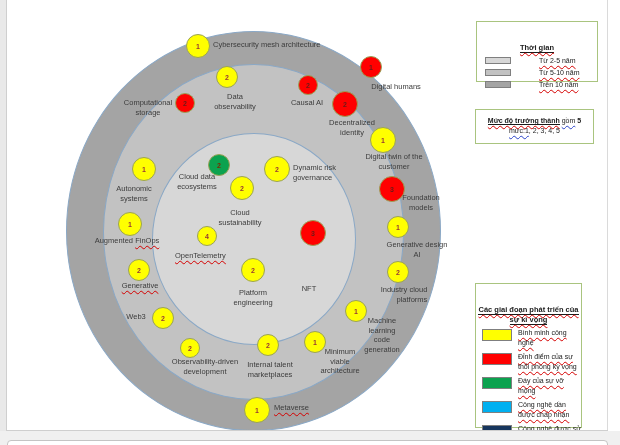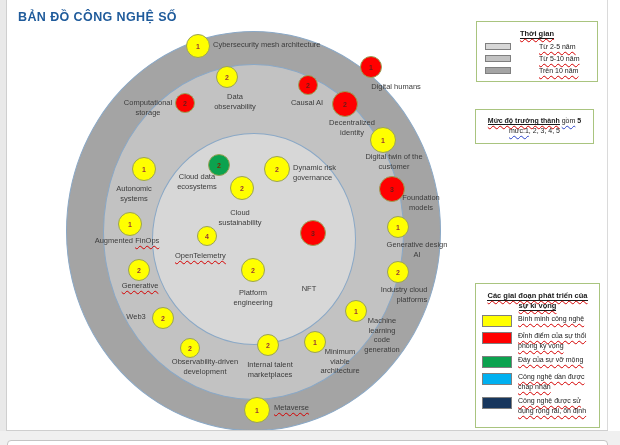--- a/index.html
+++ b/index.html
@@ -34,42 +34,41 @@
   
   .sq  { text-decoration:underline wavy #d40000; text-decoration-thickness:1px; text-underline-offset:2px; }
   .sqb { text-decoration:underline wavy #2a43c8; text-decoration-thickness:1px; text-underline-offset:2px; }
   .ul  { border-bottom:1px solid #1a1a1a; }
 
   
   .lbox { position:absolute; background:#fff; border:1px solid #a9c47f; font-size:7px; color:#1a1a1a; }
   .lbox-time     { left:476px; top:21px;  width:122px; height:61px; }
   .lbox-maturity { left:475px; top:109px; width:119px; height:35px; }
   .lbox-impact   { left:475px; top:153px; width:119px; height:109px; }
-  .lbox-stages   { left:475px; top:283px; width:125px; height:145px; }
-  .ltitle { text-align:center; font-weight:bold; font-size:7.5px; margin-top:7px; }
+  .lbox-stages   { left:475px; top:283px; width:107px; height:145px; }
+  .ltitle { text-align:center; font-weight:bold; font-size:7.5px; margin-top:21px; }
   .time-row { display:flex; align-items:center; margin:5px 0 0 8px; }
   .time-swatch { width:26px; height:7px; border:1px solid #7f7f7f; }
   .time-label { margin-left:28px; }
   .mat-line { text-align:center; line-height:10px; }
   .imp-row { display:flex; align-items:center; margin-left:14px; }
   .imp-circle { border:1px solid #a9c47f; border-radius:50%; background:#fff; }
   .imp-label { position:absolute; left:62px; width:56px; text-align:center; }
   .stage-row { display:flex; align-items:flex-start; margin:4px 0 0 6px; }
   .stage-swatch { width:30px; height:12px; border:1px solid #7f7f7f; flex:none; margin-top:1px; }
   .stage-label { margin-left:6px; width:76px; line-height:10px; }
 </style>
 </head>
 <body>
 
 <div class="screen">
 
   <div class="gutter"></div>
   <div class="page-right-line"></div>
 
-  <div class="doc-title">BẢN ĐỒ CÔNG NGHỆ SỐ</div>
 
   <div id="radar">
     <div class="ring ring-outer"></div>
     <div class="ring ring-middle"></div>
     <div class="ring ring-inner"></div>
   <div class="node yellow" style="left: 186px; top: 34px; width: 24px; height: 24px;">1</div>
       <div class="nlabel la" style="left: 213px; top: 40px;">Cybersecurity mesh architecture</div>
       <div class="node red" style="left: 360px; top: 56px; width: 22px; height: 22px;">1</div>
       <div class="nlabel" style="left: 396px; top: 82px;">Digital humans</div>
       <div class="node yellow" style="left: 216px; top: 66px; width: 22px; height: 22px;">2</div>

